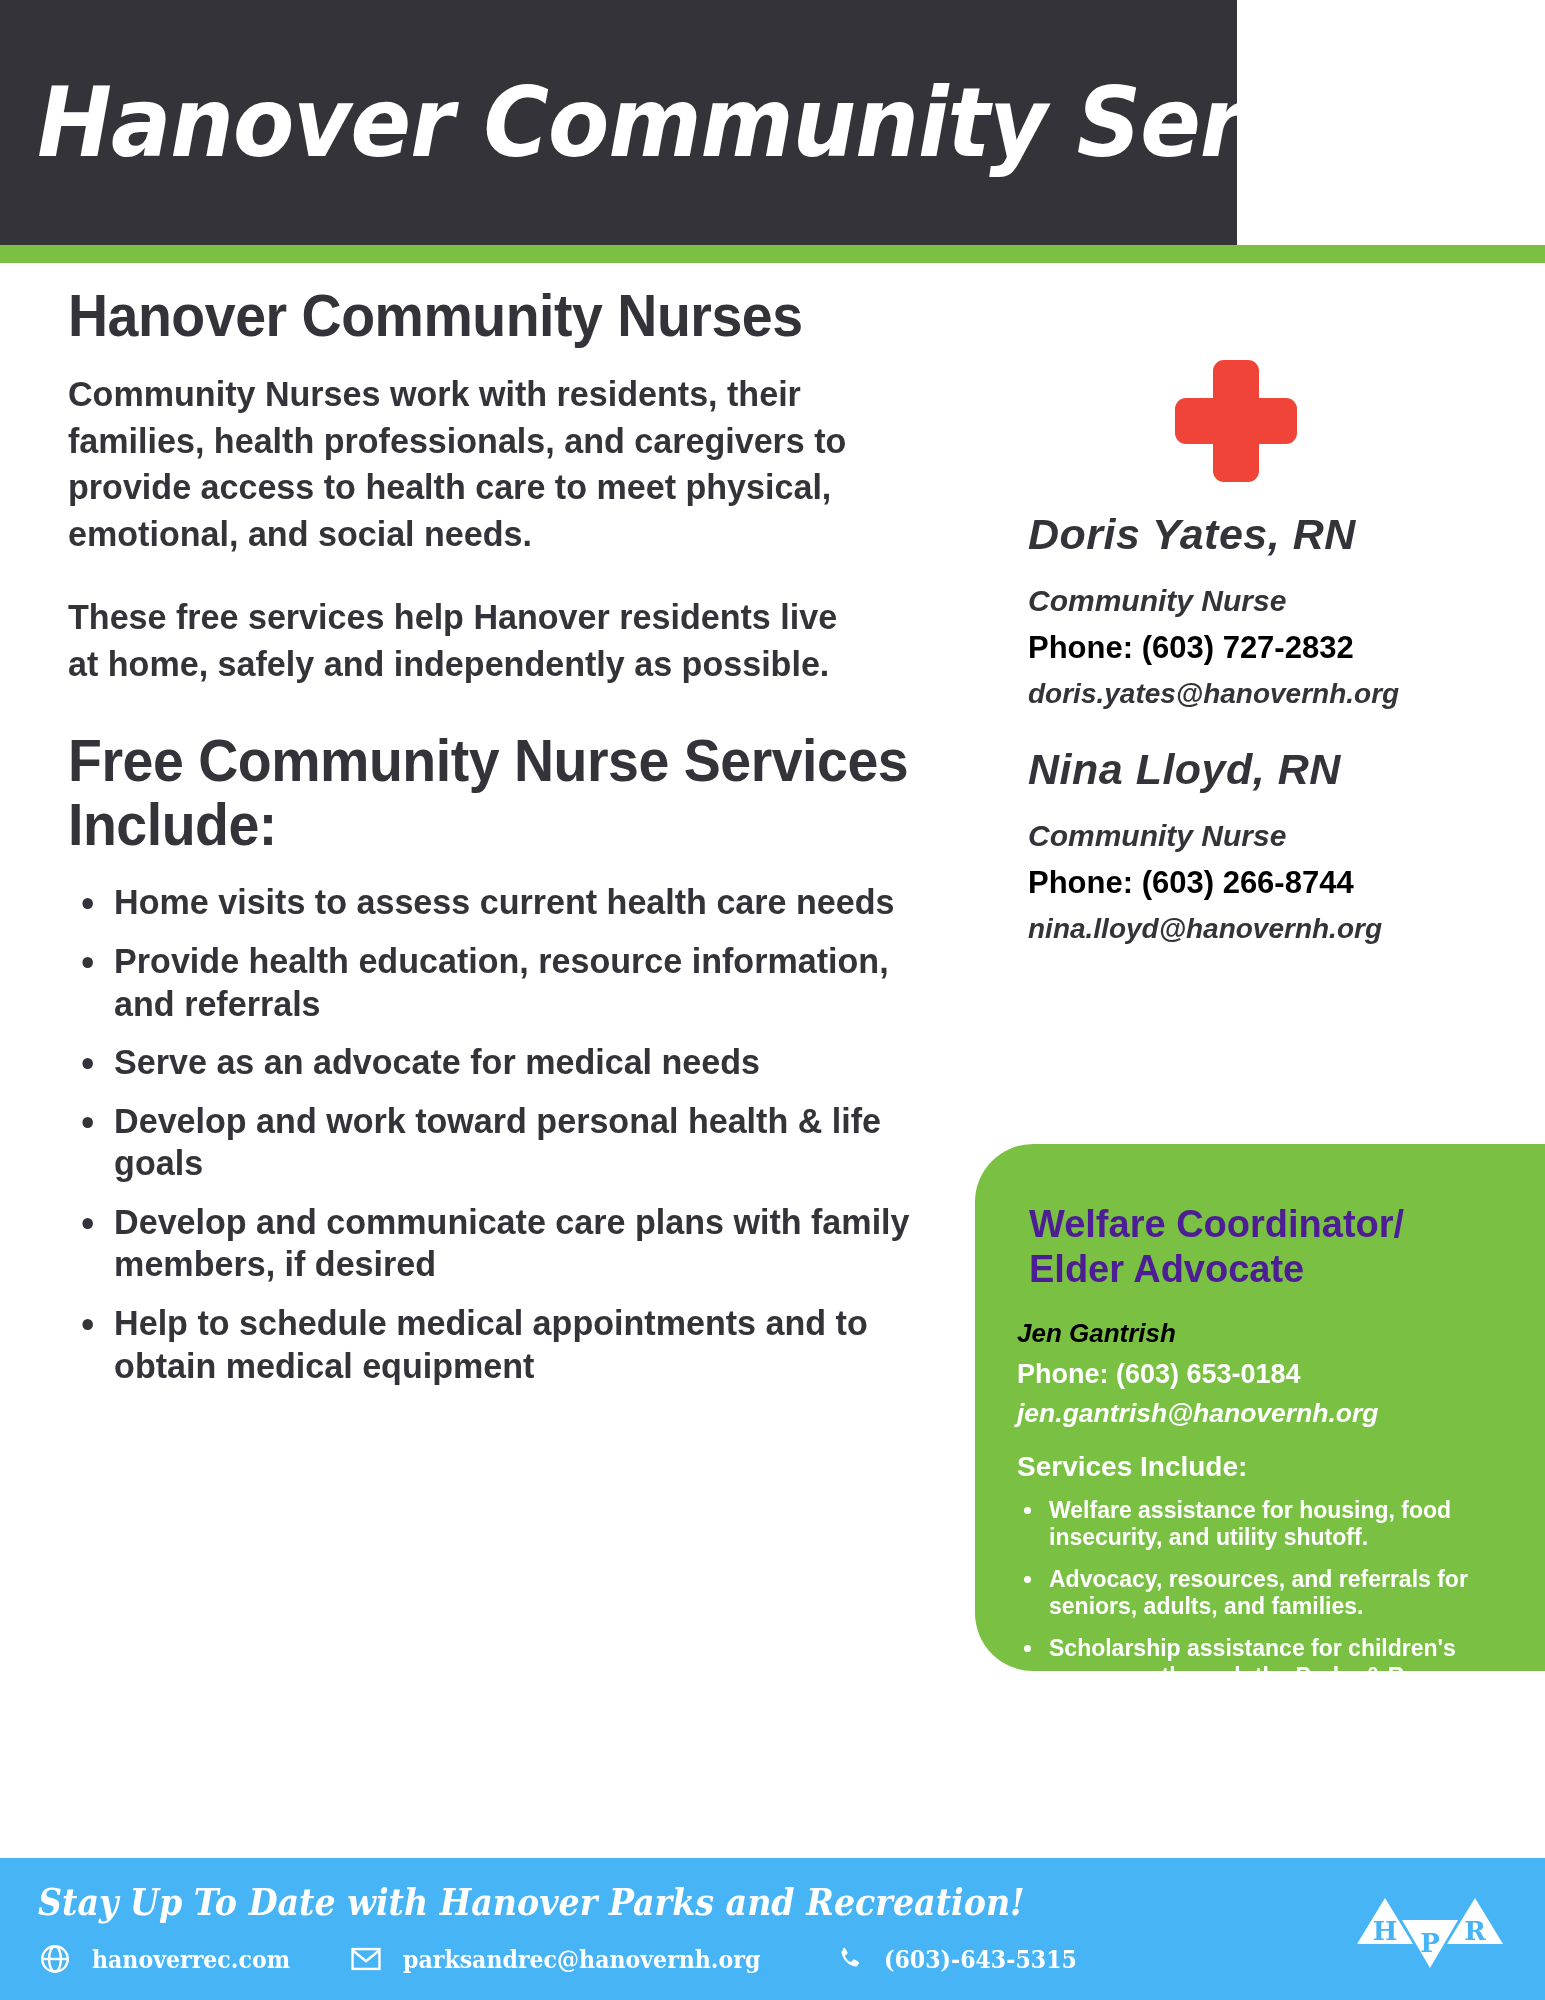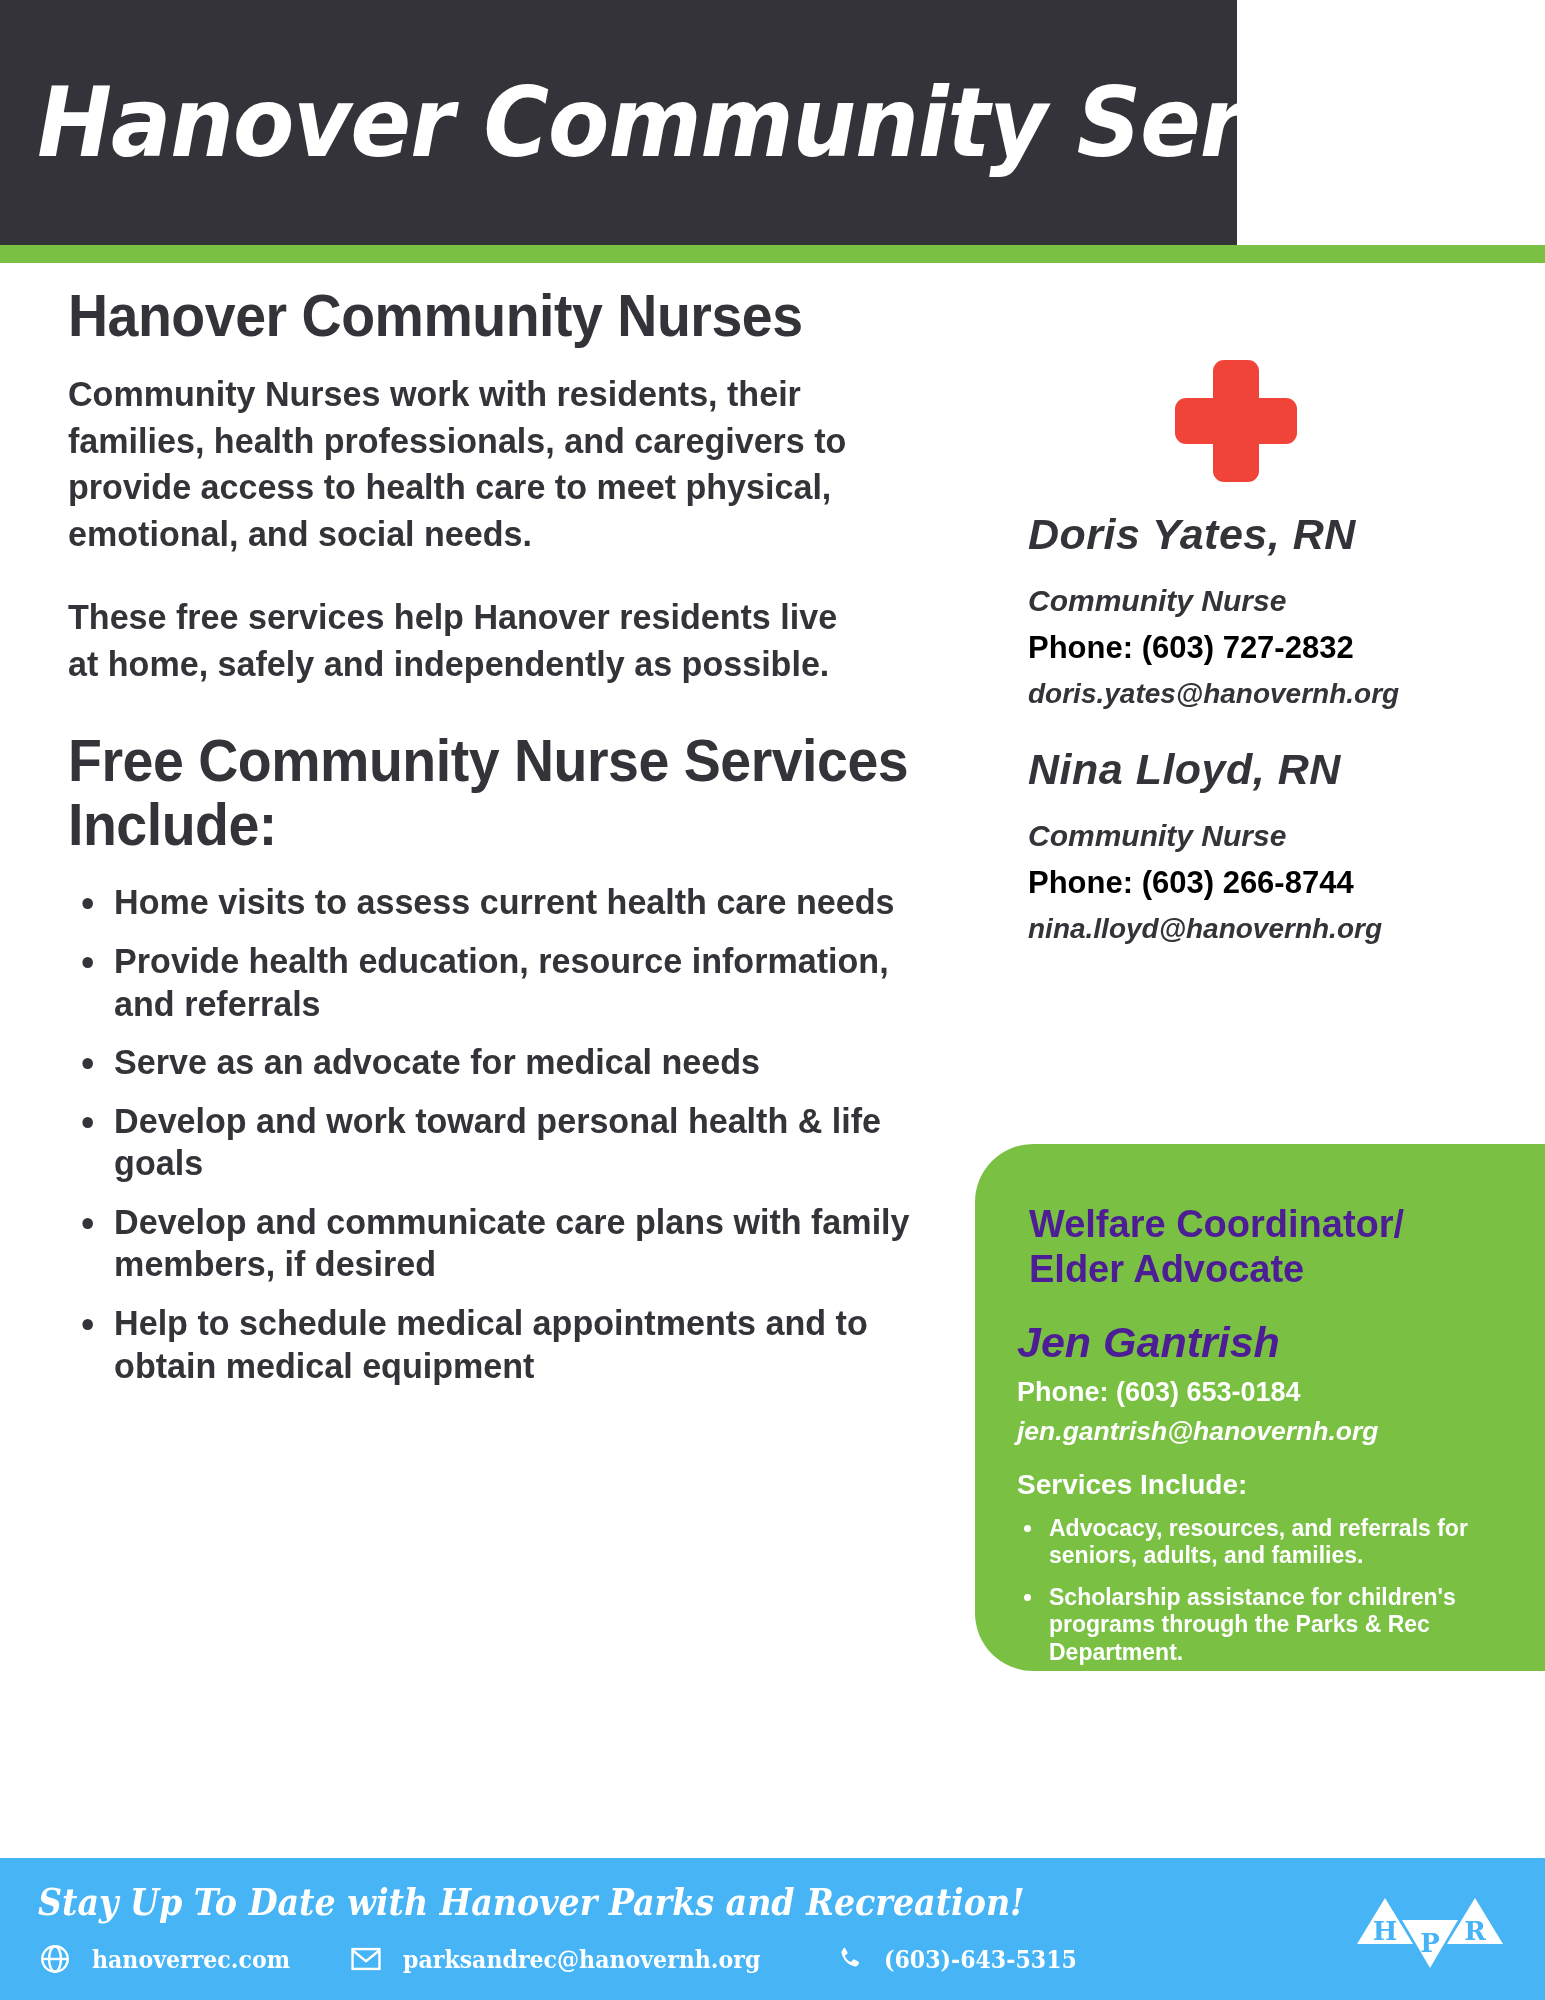--- a/index.html
+++ b/index.html
@@ -183,22 +183,22 @@
     overflow: hidden;
   }
   .welfare-title {
     color: #4c1d95;
     font-size: 38px;
     font-weight: bold;
     line-height: 1.18;
     margin: 12px;
   }
   .welfare-name {
-    color: #4c1d95;
-    font-size: 43px;
+    color: #000000;
+    font-size: 26px;
     font-weight: bold;
     font-style: italic;
     margin: 26px 0 0 0;
   }
   .welfare-phone {
     color: #ffffff;
     font-size: 27px;
     font-weight: bold;
     margin: 10px 0 0 0;
   }
@@ -344,20 +344,21 @@
 
   </div>
 
   <div class="welfare-card">
     <p class="welfare-title">Welfare Coordinator/ Elder Advocate</p>
     <p class="welfare-name">Jen Gantrish</p>
     <p class="welfare-phone">Phone: (603) 653-0184</p>
     <p class="welfare-email">jen.gantrish@hanovernh.org</p>
     <p class="welfare-sub">Services Include:</p>
     <ul class="welfare-bullets">
+      <li>Welfare assistance for housing, food insecurity, and utility shutoff.</li>
       <li>Advocacy, resources, and referrals for seniors, adults, and families.</li>
       <li>Scholarship assistance for children's programs through the Parks &amp; Rec Department.</li>
     </ul>
   </div>
 
 </div>
 
 <div class="footer-bar">
 
   <div class="footer-head">Stay Up To Date with Hanover Parks and Recreation!</div>

